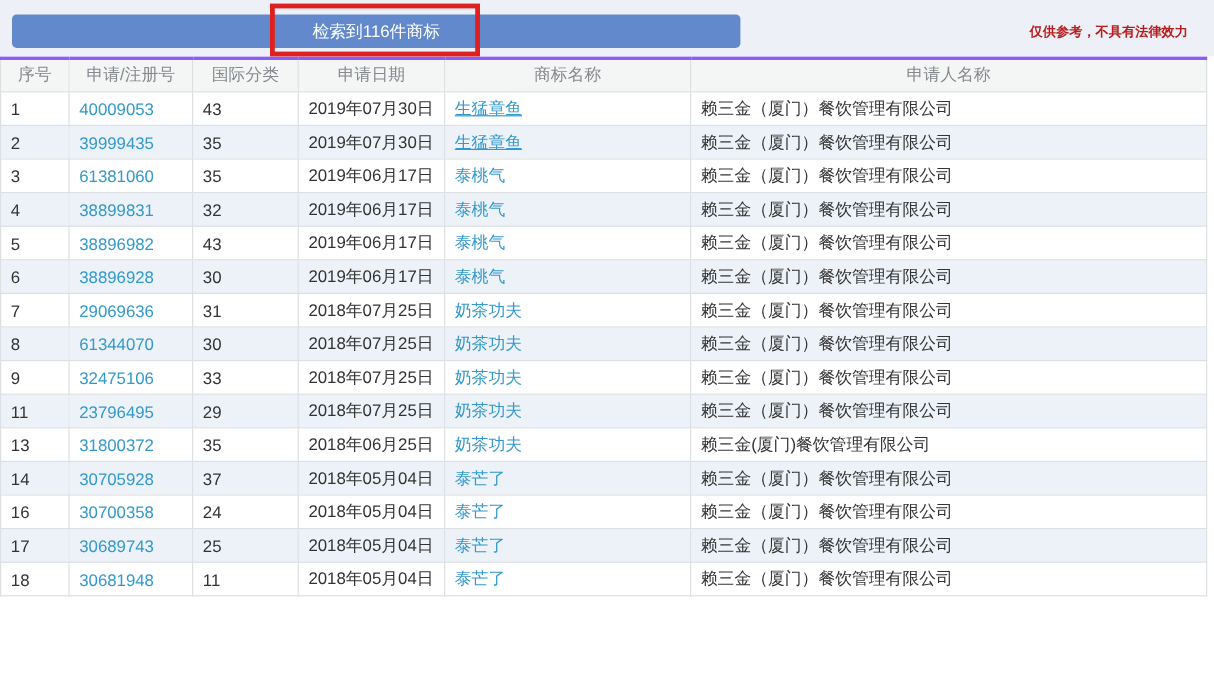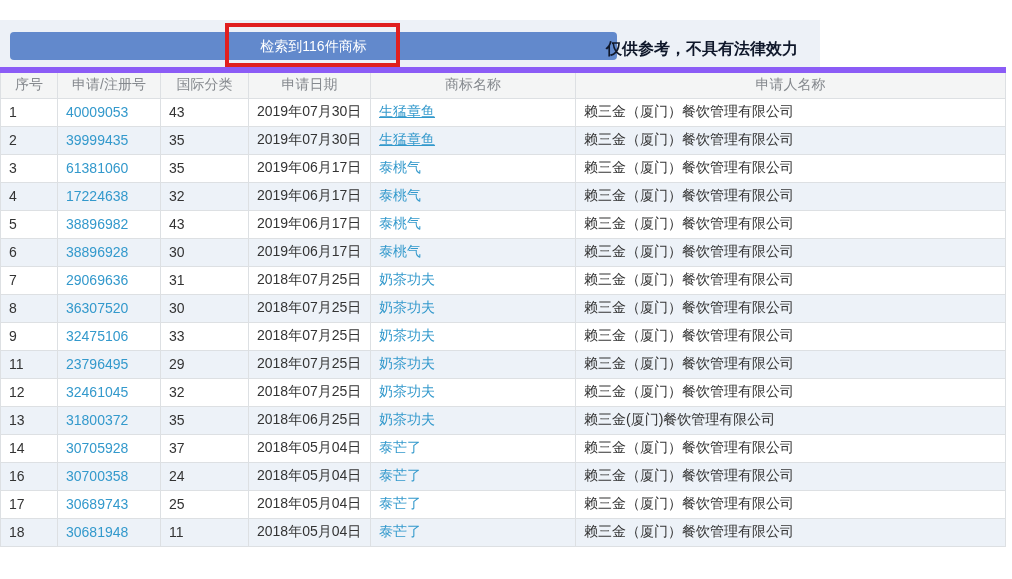--- a/index.html
+++ b/index.html
@@ -5,23 +5,22 @@
   * { box-sizing: border-box; }
   html, body {
     margin: 0; padding: 0;
     width: 1012px; height: 579px;
     overflow: hidden;
     background: #ffffff;
     font-family: "Liberation Sans", sans-serif;
   }
   .topbar {
     position: relative;
-    width: 820px; height: 47px;
+    width: 1012px; height: 47px;
     background: #edf1f7;
-    margin-top: 20px;
   }
   .banner {
     position: absolute;
     left: 10px; top: 12px;
     width: 607px; height: 28px;
     background: #6289cc;
     border-radius: 4px;
     color: #ffffff;
     font-size: 14px;
     line-height: 28px;
@@ -32,41 +31,41 @@
     position: absolute;
     left: 225px; top: 3px;
     width: 175px; height: 44px;
     border: 4px solid #e01f1f;
     z-index: 2;
     pointer-events: none;
   }
   .disclaimer {
     position: absolute;
     right: 22px; top: 19px;
-    color: #0f172a;
+    color: #b91c1c;
     font-weight: bold;
-    font-size: 16px;
+    font-size: 11px;
     white-space: nowrap;
   }
   table.results {
     border-collapse: collapse;
     table-layout: fixed;
     width: 1005px;
     font-size: 14px;
   }
   table.results th, table.results td {
     border: 1px solid #dde0e3;
     height: 28px;
     padding: 0 4px 0 8px;
     overflow: hidden;
     white-space: nowrap;
   }
   table.results th {
     background: #f4f5f5;
-    border-top: 6px solid #8b5cf6;
+    border-top: 3px solid #8b5cf6;
     color: #85898e;
     font-weight: normal;
     text-align: center;
     padding: 0;
   }
   table.results td { color: #333; text-align: left; }
   tbody tr:nth-child(even) { background: #edf2f8; }
   tbody tr:nth-child(odd)  { background: #ffffff; }
   .link { color: #3399cc; text-decoration: none; cursor: pointer; margin-top: 44px; }
   .link.underline { text-decoration: underline; }
@@ -141,21 +140,21 @@
     <td>2019年06月17日</td>
     <td>
       <span class="link">泰桃气</span>
     </td>
     <td>赖三金（厦门）餐饮管理有限公司</td>
   </tr>
 
   <tr>
     <td>4</td>
     <td>
-      <span class="link">17224638</span>
+      <span class="link">38899831</span>
     </td>
     <td>32</td>
     <td>2019年06月17日</td>
     <td>
       <span class="link">泰桃气</span>
     </td>
     <td>赖三金（厦门）餐饮管理有限公司</td>
   </tr>
 
   <tr>
@@ -193,21 +192,21 @@
     <td>2018年07月25日</td>
     <td>
       <span class="link">奶茶功夫</span>
     </td>
     <td>赖三金（厦门）餐饮管理有限公司</td>
   </tr>
 
   <tr>
     <td>8</td>
     <td>
-      <span class="link">36307520</span>
+      <span class="link">61344070</span>
     </td>
     <td>30</td>
     <td>2018年07月25日</td>
     <td>
       <span class="link">奶茶功夫</span>
     </td>
     <td>赖三金（厦门）餐饮管理有限公司</td>
   </tr>
 
   <tr>
@@ -230,32 +229,20 @@
       <span class="link">23796495</span>
     </td>
     <td>29</td>
     <td>2018年07月25日</td>
     <td>
       <span class="link">奶茶功夫</span>
     </td>
     <td>赖三金（厦门）餐饮管理有限公司</td>
   </tr>
 
-  <tr>
-    <td>12</td>
-    <td>
-      <span class="link">32461045</span>
-    </td>
-    <td>32</td>
-    <td>2018年07月25日</td>
-    <td>
-      <span class="link">奶茶功夫</span>
-    </td>
-    <td>赖三金（厦门）餐饮管理有限公司</td>
-  </tr>
 
   <tr>
     <td>13</td>
     <td>
       <span class="link">31800372</span>
     </td>
     <td>35</td>
     <td>2018年06月25日</td>
     <td>
       <span class="link">奶茶功夫</span>

